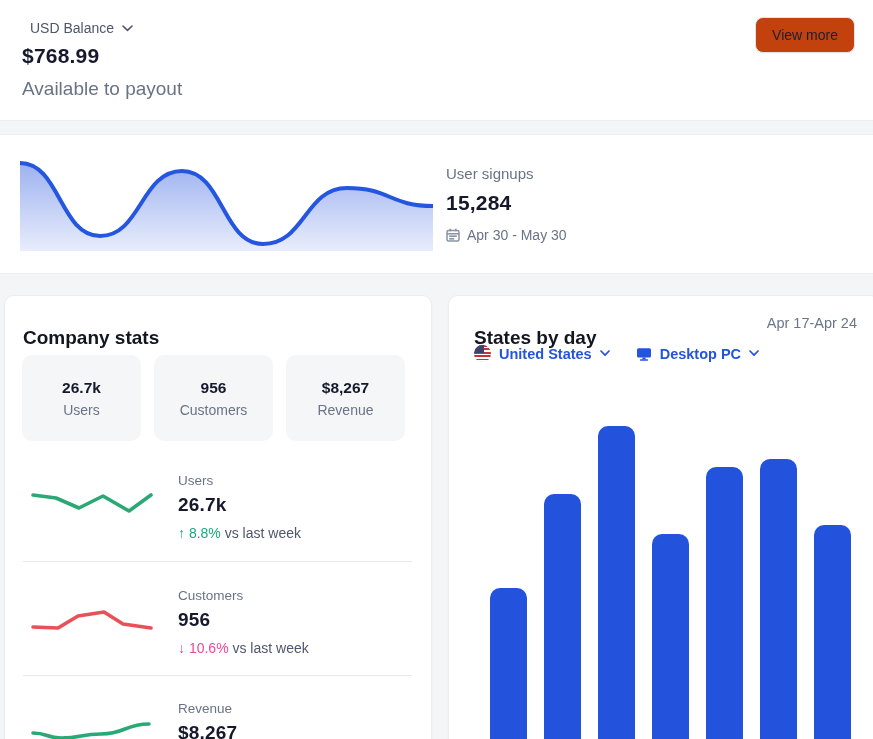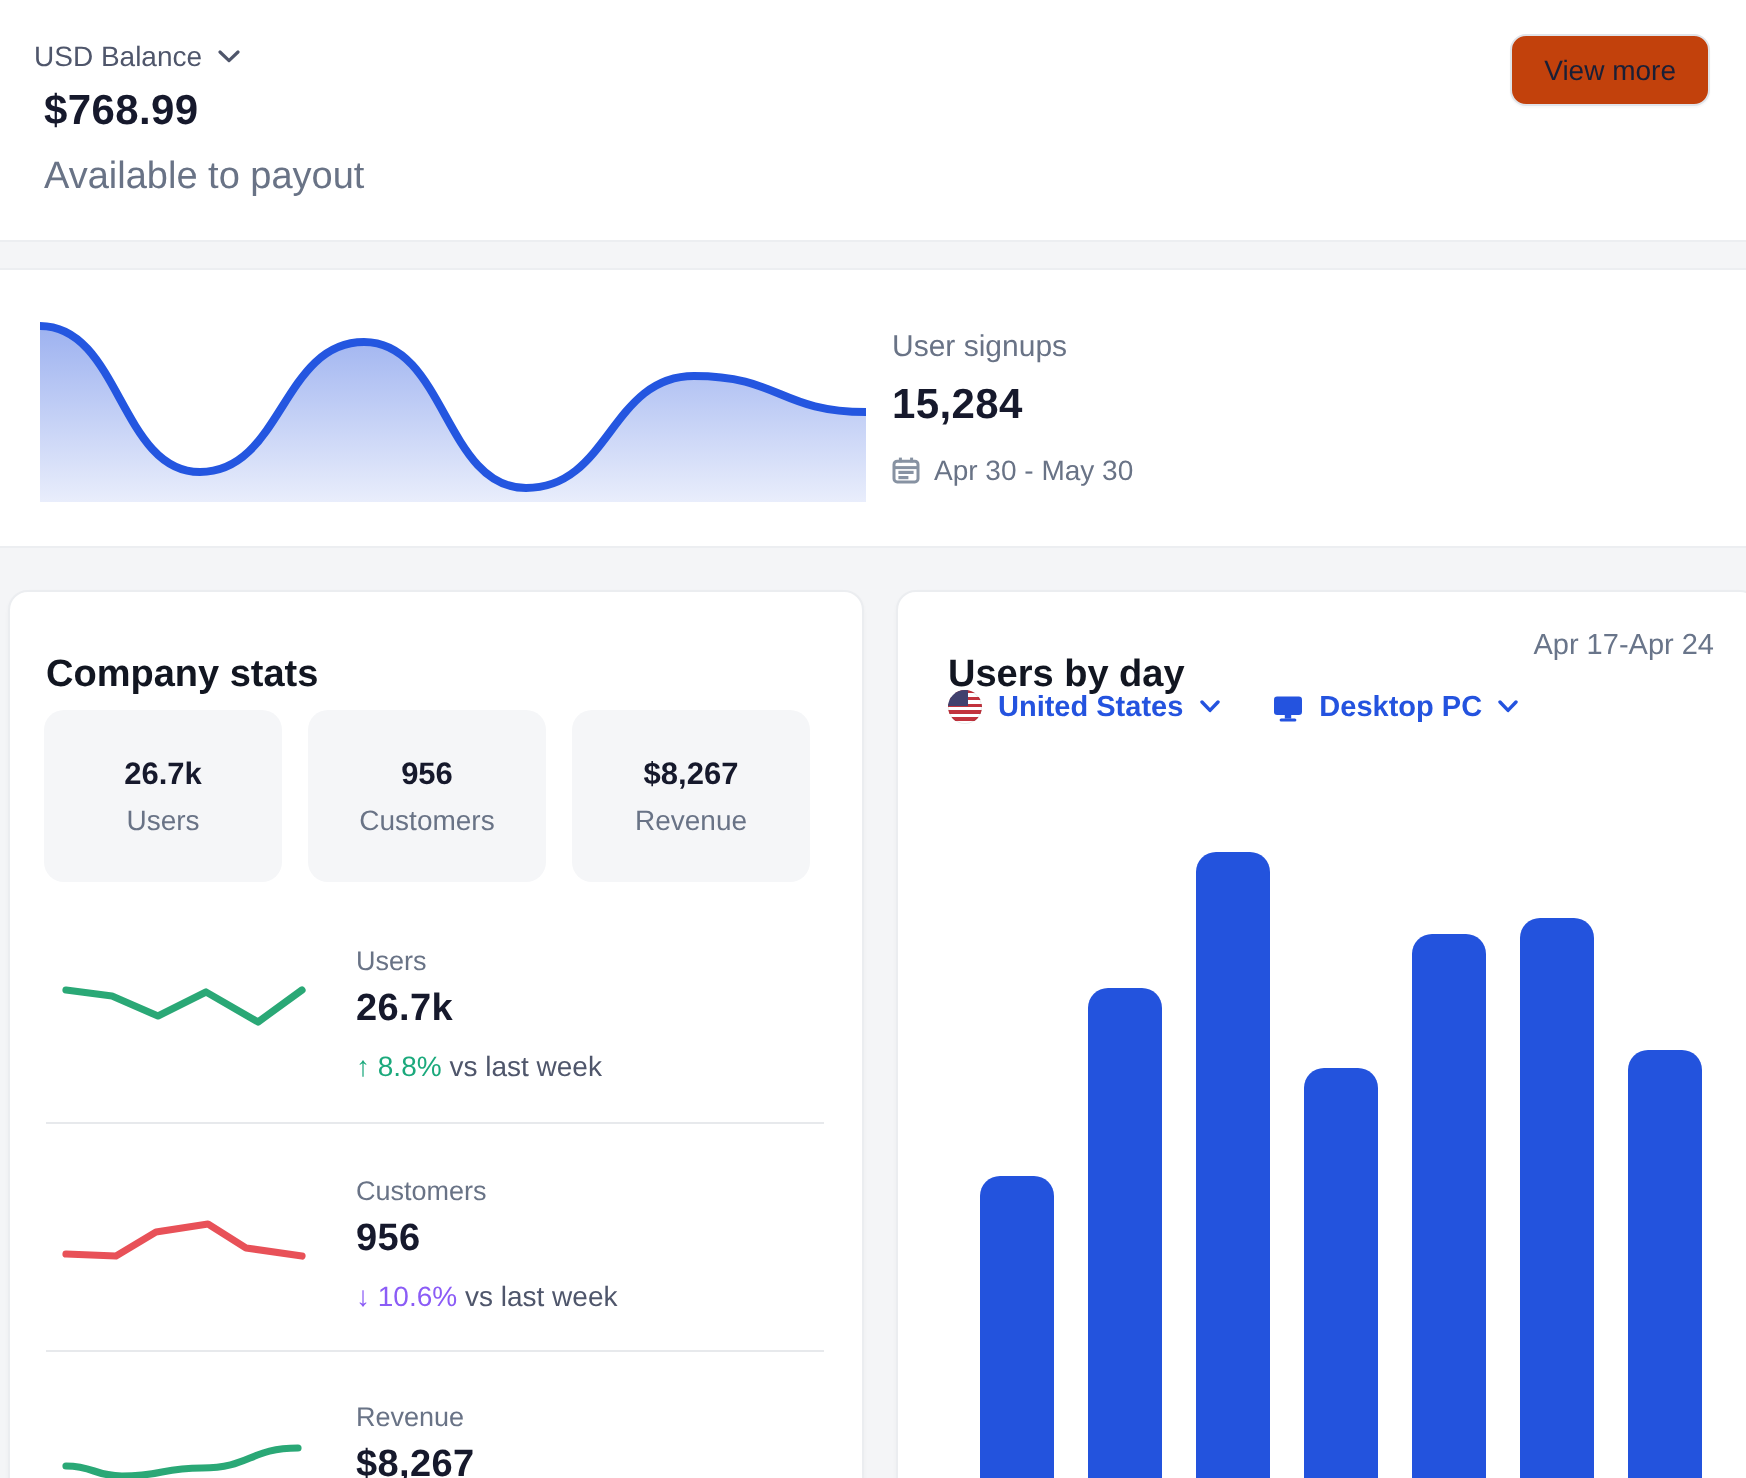--- a/index.html
+++ b/index.html
@@ -5,21 +5,21 @@
   html,body{margin:0;padding:0;}
   body{
     width:873px;height:739px;position:relative;overflow:hidden;
     background:#f4f5f7;
     font-family:"Liberation Sans",sans-serif;
     color:#16192c;
   }
   .card{background:#fff;position:absolute;}
   
   .balance-card{left:0;top:0;width:873px;height:120px;border-bottom:1px solid #eceef1;}
-  .balance-label-row{position:absolute;left:17px;top:20px;display:flex;align-items:center;gap:8px;cursor:pointer;justify-content:center;}
+  .balance-label-row{position:absolute;left:30px;top:20px;display:flex;align-items:center;gap:8px;cursor:pointer;justify-content:center;}
   .balance-label{font-size:14px;color:#4f566b;}
   .balance-amount{position:absolute;left:22px;top:44px;font-size:21px;font-weight:700;color:#16192c;letter-spacing:.2px;}
   .balance-sub{position:absolute;left:22px;top:78px;font-size:19px;color:#697386;}
   .view-more-btn{position:absolute;right:18px;top:17px;height:36px;padding:0 16px;
     background:#c2410c;border:1px solid #e0e4ea;border-radius:8px;font-size:14px;font-weight:500;
     color:#1a1f36;display:flex;align-items:center;box-shadow:0 1px 1px rgba(0,0,0,.03);cursor:pointer;}
   
   .signups-card{left:0;top:134px;width:873px;height:138px;border-top:1px solid #eceef1;border-bottom:1px solid #eceef1;}
   .signups-chart{position:absolute;left:20px;top:10px;}
   .signups-info{position:absolute;left:446px;top:30px;}
@@ -38,21 +38,21 @@
   .summary-value{font-size:15.5px;font-weight:600;color:#16192c;}
   .summary-label{font-size:14px;color:#697386;}
   
   .stat-row{position:absolute;left:0;width:426px;}
   .stat-spark{position:absolute;left:26px;}
   .stat-texts{position:absolute;left:173px;top:0;}
   .stat-label{font-size:13.5px;color:#697386;}
   .stat-value{font-size:19px;font-weight:700;color:#16192c;margin-top:6px;letter-spacing:.2px;}
   .stat-delta-row{margin-top:9px;font-size:14px;color:#4f566b;}
   .delta-up{color:#1ba97c;font-weight:500;}
-  .delta-down{color:#8b5cf6;font-weight:500;}
+  .delta-down{color:#ec4899;font-weight:500;}
   .divider{position:absolute;left:18px;width:389px;border-top:1px solid #e7e9ec;}
   
   .filters-row{position:absolute;left:25px;top:49px;display:flex;align-items:center;gap:26px;justify-content:flex-end;}
   .filter{display:flex;align-items:center;gap:8px;font-size:14.5px;font-weight:600;color:#2453df;cursor:pointer;}
   .flag{width:17px;height:17px;border-radius:50%;overflow:hidden;position:relative;display:inline-block;
     background:repeating-linear-gradient(180deg,#c2333d 0 1.7px,#ffffff 1.7px 3.4px);box-shadow:inset 0 0 0 .5px rgba(0,0,0,.08);}
   .flag .canton{position:absolute;left:0;top:0;width:9.5px;height:8px;background:#41416e;}
   
   .bars{position:absolute;left:41px;top:130px;height:325px;display:flex;align-items:flex-end;gap:17px;}
   .bar{width:37px;background:#2353dd;border-radius:10px 10px 10px 10px;}
@@ -153,21 +153,21 @@
       <path fill="none" stroke="#2aa876" stroke-width="3.6" stroke-linecap="round" stroke-linejoin="round" d="M 2 17 C 16 17, 16 22, 30 22 C 50 22, 50 18, 70 18 C 94 18, 94 8, 118 8"></path>
     </svg>
     <div class="stat-texts">
       <div class="stat-label" style="margin-top:12px;">Revenue</div>
       <div class="stat-value">$8,267</div>
     </div>
   </div>
 </section>
 
 <section class="card day-card">
-  <h2 class="card-heading">Users by day</h2>
+  <h2 class="card-heading">States by day</h2>
   <div class="day-date">Apr 17-Apr 24</div>
 
   <div class="filters-row">
     <div class="filter">
       <span class="flag">
           <span class="canton"></span>
         </span>
       <span>United States</span>
       <svg width="10" height="7" viewBox="0 0 10 7">
         <path d="M1 1 L5 5.2 L9 1" stroke="#2453df" stroke-width="1.7" fill="none" stroke-linecap="round" stroke-linejoin="round"></path>

